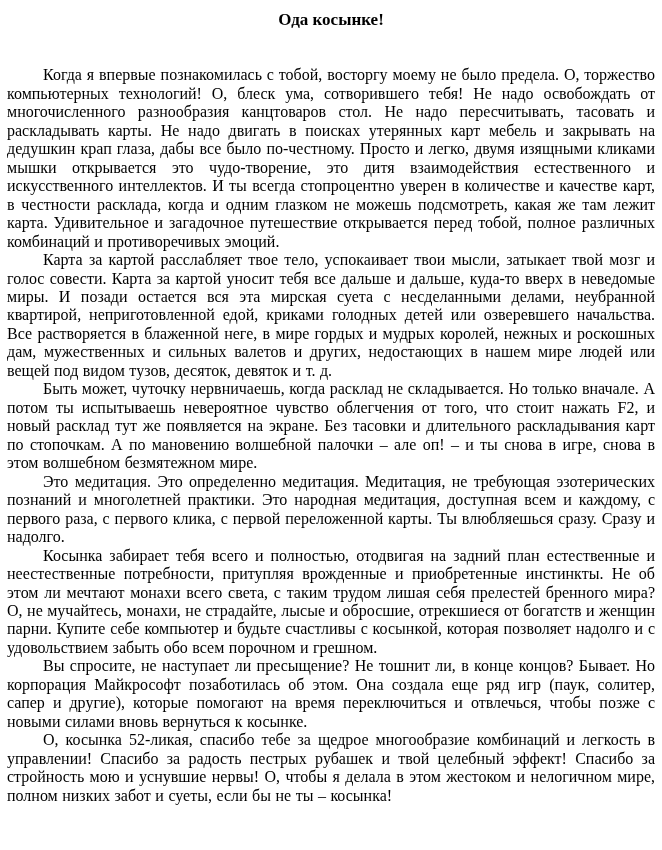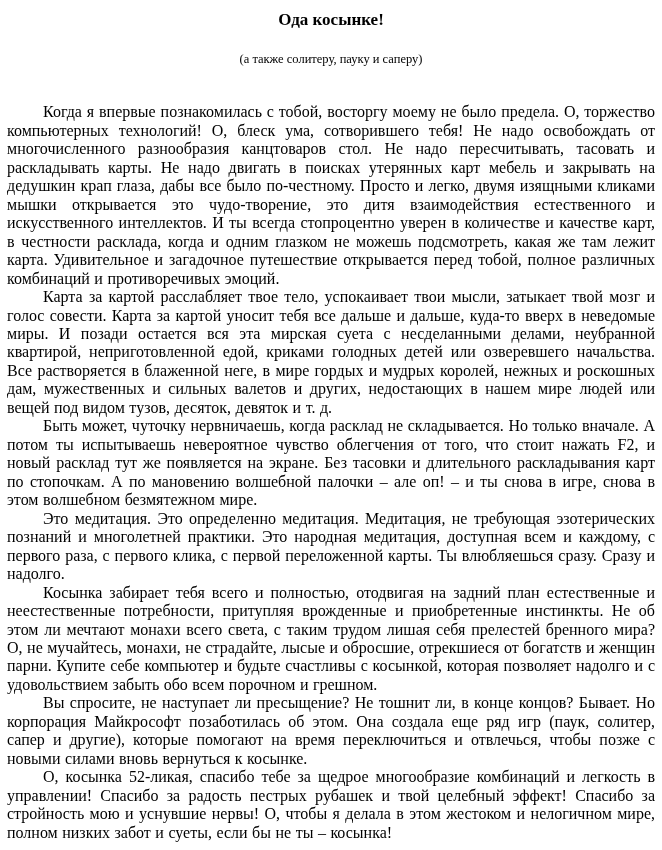--- a/index.html
+++ b/index.html
@@ -43,21 +43,20 @@
       text-indent: 36px;
       word-spacing: 0.5px;
     }
   </style>
 </head>
 <body>
 
 <div class="page">
   <h1 class="doc-title">Ода косынке!</h1>
 
-  <div class="doc-subtitle">(а также солитеру, пауку и саперу)</div>
 
   <div class="doc-body">
     <p>Когда я впервые познакомилась с тобой, восторгу моему не было предела. О, торжество компьютерных технологий! О, блеск ума, сотворившего тебя! Не надо освобождать от многочисленного разнообразия канцтоваров стол. Не надо пересчитывать, тасовать и раскладывать карты. Не надо двигать в поисках утерянных карт мебель и закрывать на дедушкин крап глаза, дабы все было по-честному. Просто и легко, двумя изящными кликами мышки открывается это чудо-творение, это дитя взаимодействия естественного и искусственного интеллектов. И ты всегда стопроцентно уверен в количестве и качестве карт, в честности расклада, когда и одним глазком не можешь подсмотреть, какая же там лежит карта. Удивительное и загадочное путешествие открывается перед тобой, полное различных комбинаций и противоречивых эмоций.</p>
     <p>Карта за картой расслабляет твое тело, успокаивает твои мысли, затыкает твой мозг и голос совести. Карта за картой уносит тебя все дальше и дальше, куда-то вверх в неведомые миры. И позади остается вся эта мирская суета с несделанными делами, неубранной квартирой, неприготовленной едой, криками голодных детей или озверевшего начальства. Все растворяется в блаженной неге, в мире гордых и мудрых королей, нежных и роскошных дам, мужественных и сильных валетов и других, недостающих в нашем мире людей или вещей под видом тузов, десяток, девяток и т. д.</p>
     <p>Быть может, чуточку нервничаешь, когда расклад не складывается. Но только вначале. А потом ты испытываешь невероятное чувство облегчения от того, что стоит нажать F2, и новый расклад тут же появляется на экране. Без тасовки и длительного раскладывания карт по стопочкам. А по мановению волшебной палочки – але оп! – и ты снова в игре, снова в этом волшебном безмятежном мире.</p>
     <p>Это медитация. Это определенно медитация. Медитация, не требующая эзотерических познаний и многолетней практики. Это народная медитация, доступная всем и каждому, с первого раза, с первого клика, с первой переложенной карты. Ты влюбляешься сразу. Сразу и надолго.</p>
     <p>Косынка забирает тебя всего и полностью, отодвигая на задний план естественные и неестественные потребности, притупляя врожденные и приобретенные инстинкты. Не об этом ли мечтают монахи всего света, с таким трудом лишая себя прелестей бренного мира? О, не мучайтесь, монахи, не страдайте, лысые и обросшие, отрекшиеся от богатств и женщин парни. Купите себе компьютер и будьте счастливы с косынкой, которая позволяет надолго и с удовольствием забыть обо всем порочном и грешном.</p>
     <p>Вы спросите, не наступает ли пресыщение? Не тошнит ли, в конце концов? Бывает. Но корпорация Майкрософт позаботилась об этом. Она создала еще ряд игр (паук, солитер, сапер и другие), которые помогают на время переключиться и отвлечься, чтобы позже с новыми силами вновь вернуться к косынке.</p>
     <p>О, косынка 52-ликая, спасибо тебе за щедрое многообразие комбинаций и легкость в управлении! Спасибо за радость пестрых рубашек и твой целебный эффект! Спасибо за стройность мою и уснувшие нервы! О, чтобы я делала в этом жестоком и нелогичном мире, полном низких забот и суеты, если бы не ты – косынка!</p>
   </div>

